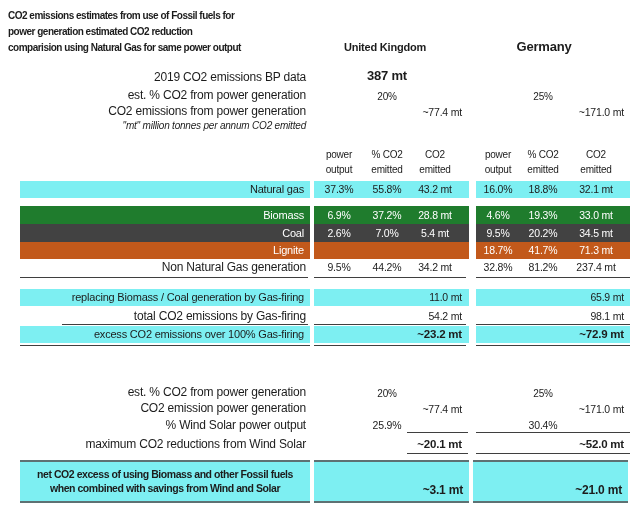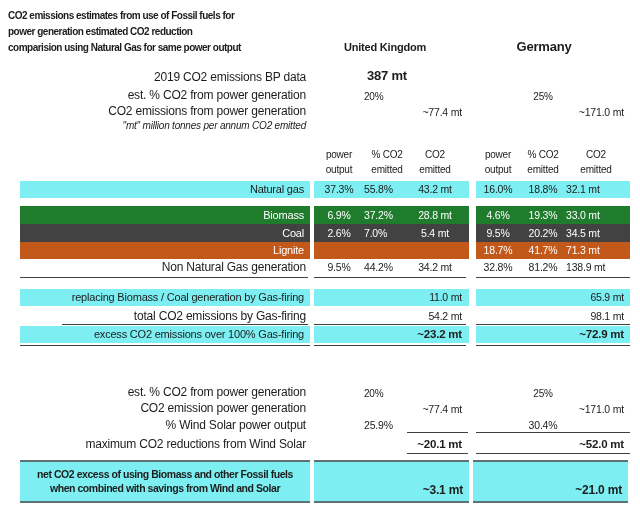--- a/index.html
+++ b/index.html
@@ -15,26 +15,26 @@
   .i{font-style:italic;}
   .ctr{text-align:center;}
   .w{color:#fff;}
   
   .lab{position:absolute;left:20px;width:286px;text-align:right;font-size:12px;height:15px;line-height:15px;}
   
   .tl{left:8px;width:302px;text-align:left;font-size:10px;font-weight:bold;letter-spacing:-0.5px;height:16px;line-height:16px;}
   
   .cell{position:absolute;font-size:10.5px;height:17px;line-height:17px;}
   .uk1{left:314px;width:50px;text-align:center;}
-  .uk2{left:364px;width:46px;text-align:left;}
+  .uk2{left:364px;width:46px;text-align:center;}
   .uk3{left:404px;width:62px;text-align:center;}
   .uk3r{left:404px;width:58px;text-align:right;}
   .de1{left:476px;width:44px;text-align:center;}
   .de2{left:520px;width:46px;text-align:center;}
-  .de3{left:566px;width:60px;text-align:left;}
+  .de3{left:566px;width:60px;text-align:center;}
   .de3r{left:566px;width:58px;text-align:right;}
   .sm{font-size:10px;}
   
   .bar{position:absolute;height:17px;line-height:17px;box-sizing:border-box;}
   .bl{left:20px;width:290px;text-align:right;padding-right:6px;font-size:11px;}
   .bu{left:314px;width:155px;}
   .bd{left:476px;width:154px;}
   .cy{background:var(--cyan);}
   .gr{background:var(--green);color:#fff;}
   .co{background:var(--coal);color:#fff;}
@@ -127,21 +127,21 @@
   <div class="cell de1 w" style="top:242px">18.7%</div>
   <div class="cell de2 w" style="top:242px">41.7%</div>
   <div class="cell de3 w" style="top:242px">71.3 mt</div>
 
   <div class="lab" style="top:260px">Non Natural Gas  generation</div>
   <div class="cell uk1" style="top:259px">9.5%</div>
   <div class="cell uk2" style="top:259px">44.2%</div>
   <div class="cell uk3" style="top:259px">34.2 mt</div>
   <div class="cell de1" style="top:259px">32.8%</div>
   <div class="cell de2" style="top:259px">81.2%</div>
-  <div class="cell de3" style="top:259px">138.9 mt</div>
+  <div class="cell de3" style="top:259px">237.4 mt</div>
   <div class="hl" style="top:277px;left:20px;width:288px"></div>
   <div class="hl" style="top:277px;left:314px;width:152px"></div>
   <div class="hl" style="top:277px;left:476px;width:154px"></div>
 
   <div class="bar cy bl" style="top:289px">replacing Biomass / Coal generation by Gas-firing</div>
   <div class="bar cy bu" style="top:289px"></div>
   <div class="bar cy bd" style="top:289px"></div>
   <div class="cell uk3r" style="top:289px">11.0 mt</div>
   <div class="cell de3r" style="top:289px">65.9 mt</div>
 

